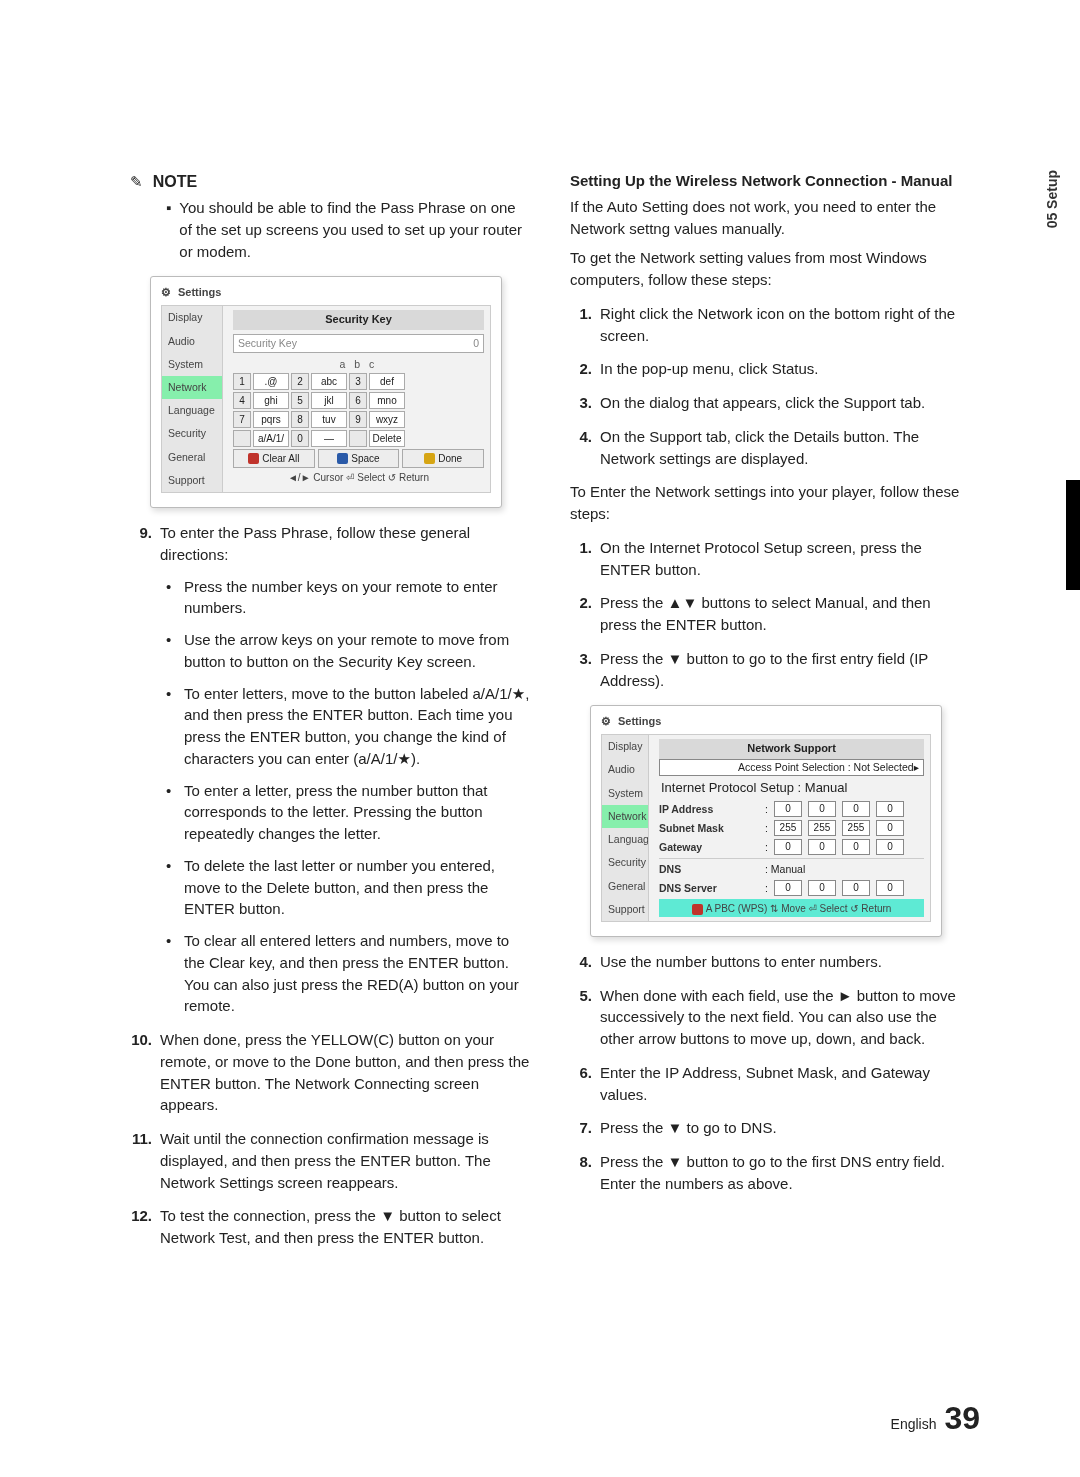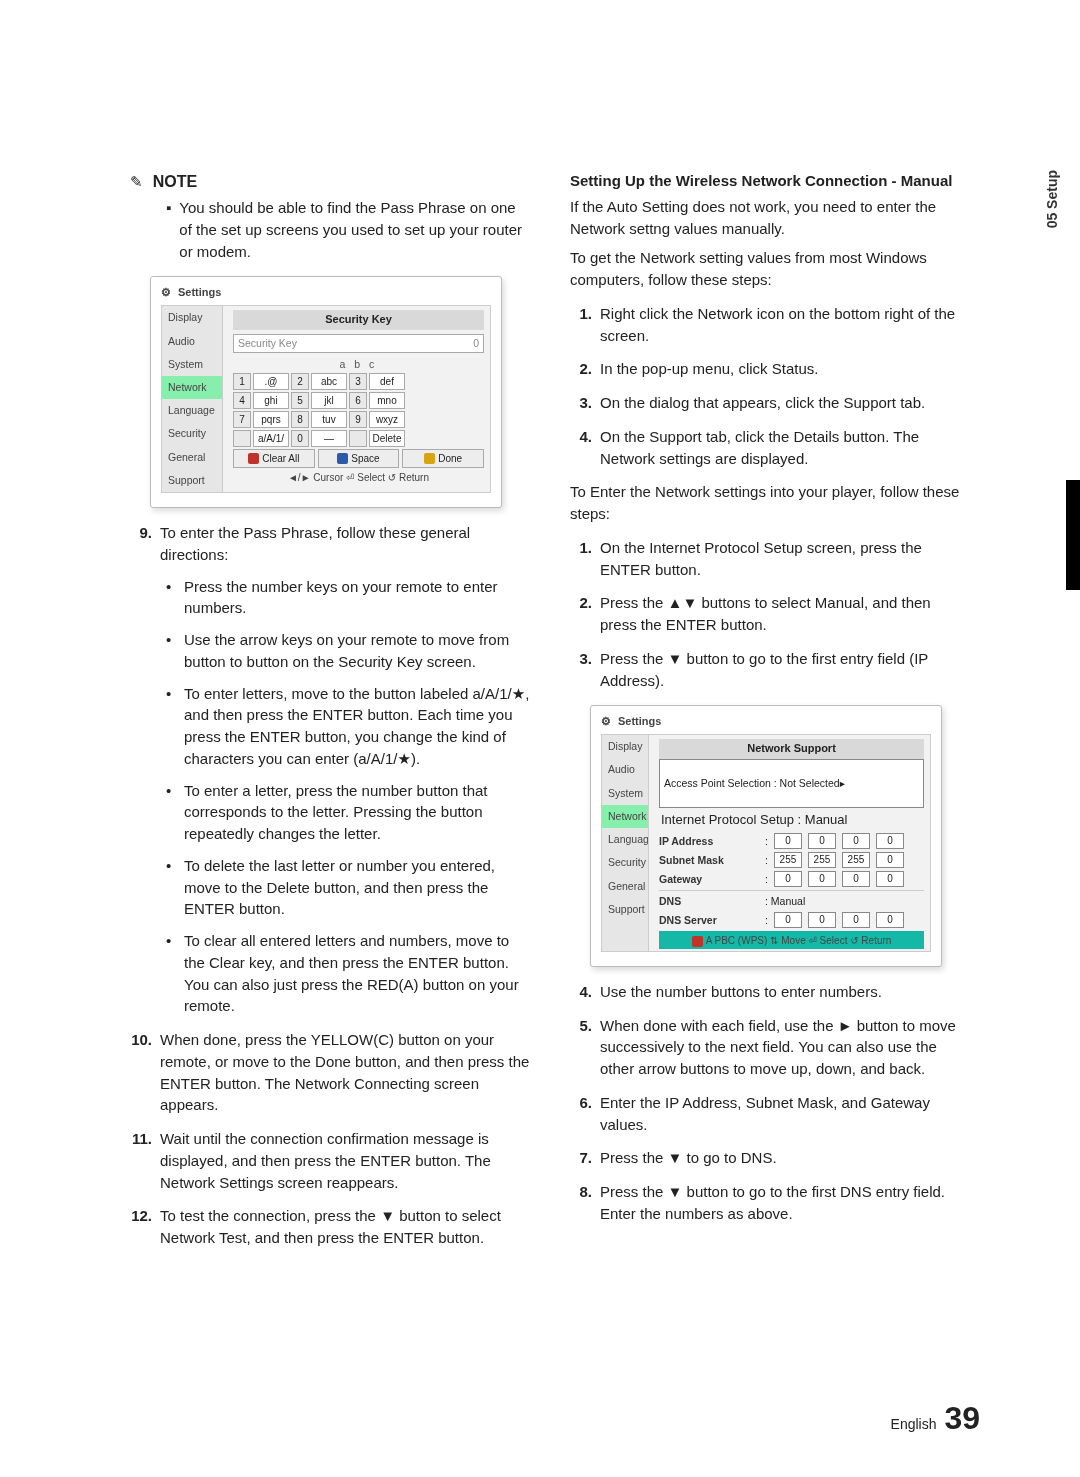--- a/index.html
+++ b/index.html
@@ -77,21 +77,21 @@
   .knum{ background:#e9e9e9;}
   .abcrow{ text-align:center; font-size:10.5px; letter-spacing:3px; color:#555; margin-top:3px;}
   .actionrow { display:flex; gap:3px; margin-top:2px;}
   .actcell { flex:1; border:1px solid #aaa; background:#ededed; text-align:center; font-size:10px; height:17px; line-height:17px; display:flex;align-items:center;justify-content:center;gap:3px;}
   .chip{display:inline-block;width:11px;height:11px;border-radius:2px;}
   .chip.red{background:#c0332b;} .chip.yel{background:#d6a514;} .chip.blu{background:#2a5aa8;}
   .helpbar { text-align:center; font-size:10px; color:#444; padding-top:3px;}
   .netline { display:flex; align-items:center; gap:6px; margin:3px 0; font-size:10.5px;}
   .netlabel{ width:100px; font-weight:bold; color:#333;}
   .ipbox { border:1px solid #888; width:26px; height:14px; text-align:center; font-size:10px; line-height:14px; background:#fff;}
-  .sel-row { border:1px solid #888; background:#fff; display:flex; justify-content:flex-start; padding:16px 4px; font-size:10.5px;}
+  .sel-row { border:1px solid #888; background:#fff; display:flex; justify-content:flex-end; padding:0 4px; font-size:10.5px;}
 </style>
 </head>
 <body>
 
 <div class="tab-side">05   Setup</div>
 <div class="blacktab"></div>
 
 <div class="page">
 
   <div class="col">
@@ -274,21 +274,21 @@
             </div>
           <div style="font-size:13px;font-weight:normal;margin:3px 2px;">Internet Protocol Setup  :  Manual</div>
           <div class="netline"><span class="netlabel">IP Address</span>:<span class="ipbox">0</span><span class="ipbox">0</span><span class="ipbox">0</span><span class="ipbox">0</span></div>
           <div class="netline"><span class="netlabel">Subnet Mask</span>:<span class="ipbox">255</span><span class="ipbox">255</span><span class="ipbox">255</span><span class="ipbox">0</span></div>
           <div class="netline"><span class="netlabel">Gateway</span>:<span class="ipbox">0</span><span class="ipbox">0</span><span class="ipbox">0</span><span class="ipbox">0</span></div>
           <div class="netline" style="border-top:1px solid #ccc;padding-top:3px;">
               <span class="netlabel">DNS</span>
               <span>: Manual</span>
             </div>
           <div class="netline"><span class="netlabel">DNS Server</span>:<span class="ipbox">0</span><span class="ipbox">0</span><span class="ipbox">0</span><span class="ipbox">0</span></div>
-          <div class="helpbar" style="background:#14b8a6;"><span class="chip red" style="vertical-align:middle;margin-right:3px;"></span><span>A PBC (WPS)   ⇅ Move   ⏎ Select   ↺ Return</span></div>
+          <div class="helpbar" style="background:#5eead4;"><span class="chip red" style="vertical-align:middle;margin-right:3px;"></span><span>A PBC (WPS)   ⇅ Move   ⏎ Select   ↺ Return</span></div>
         </div>
       </div>
     </div>
 
     <div class="ol-item">
         <span class="ol-num">4.</span>
         <span>Use the number buttons to enter numbers.</span>
       </div>
     <div class="ol-item">
         <span class="ol-num">5.</span>

